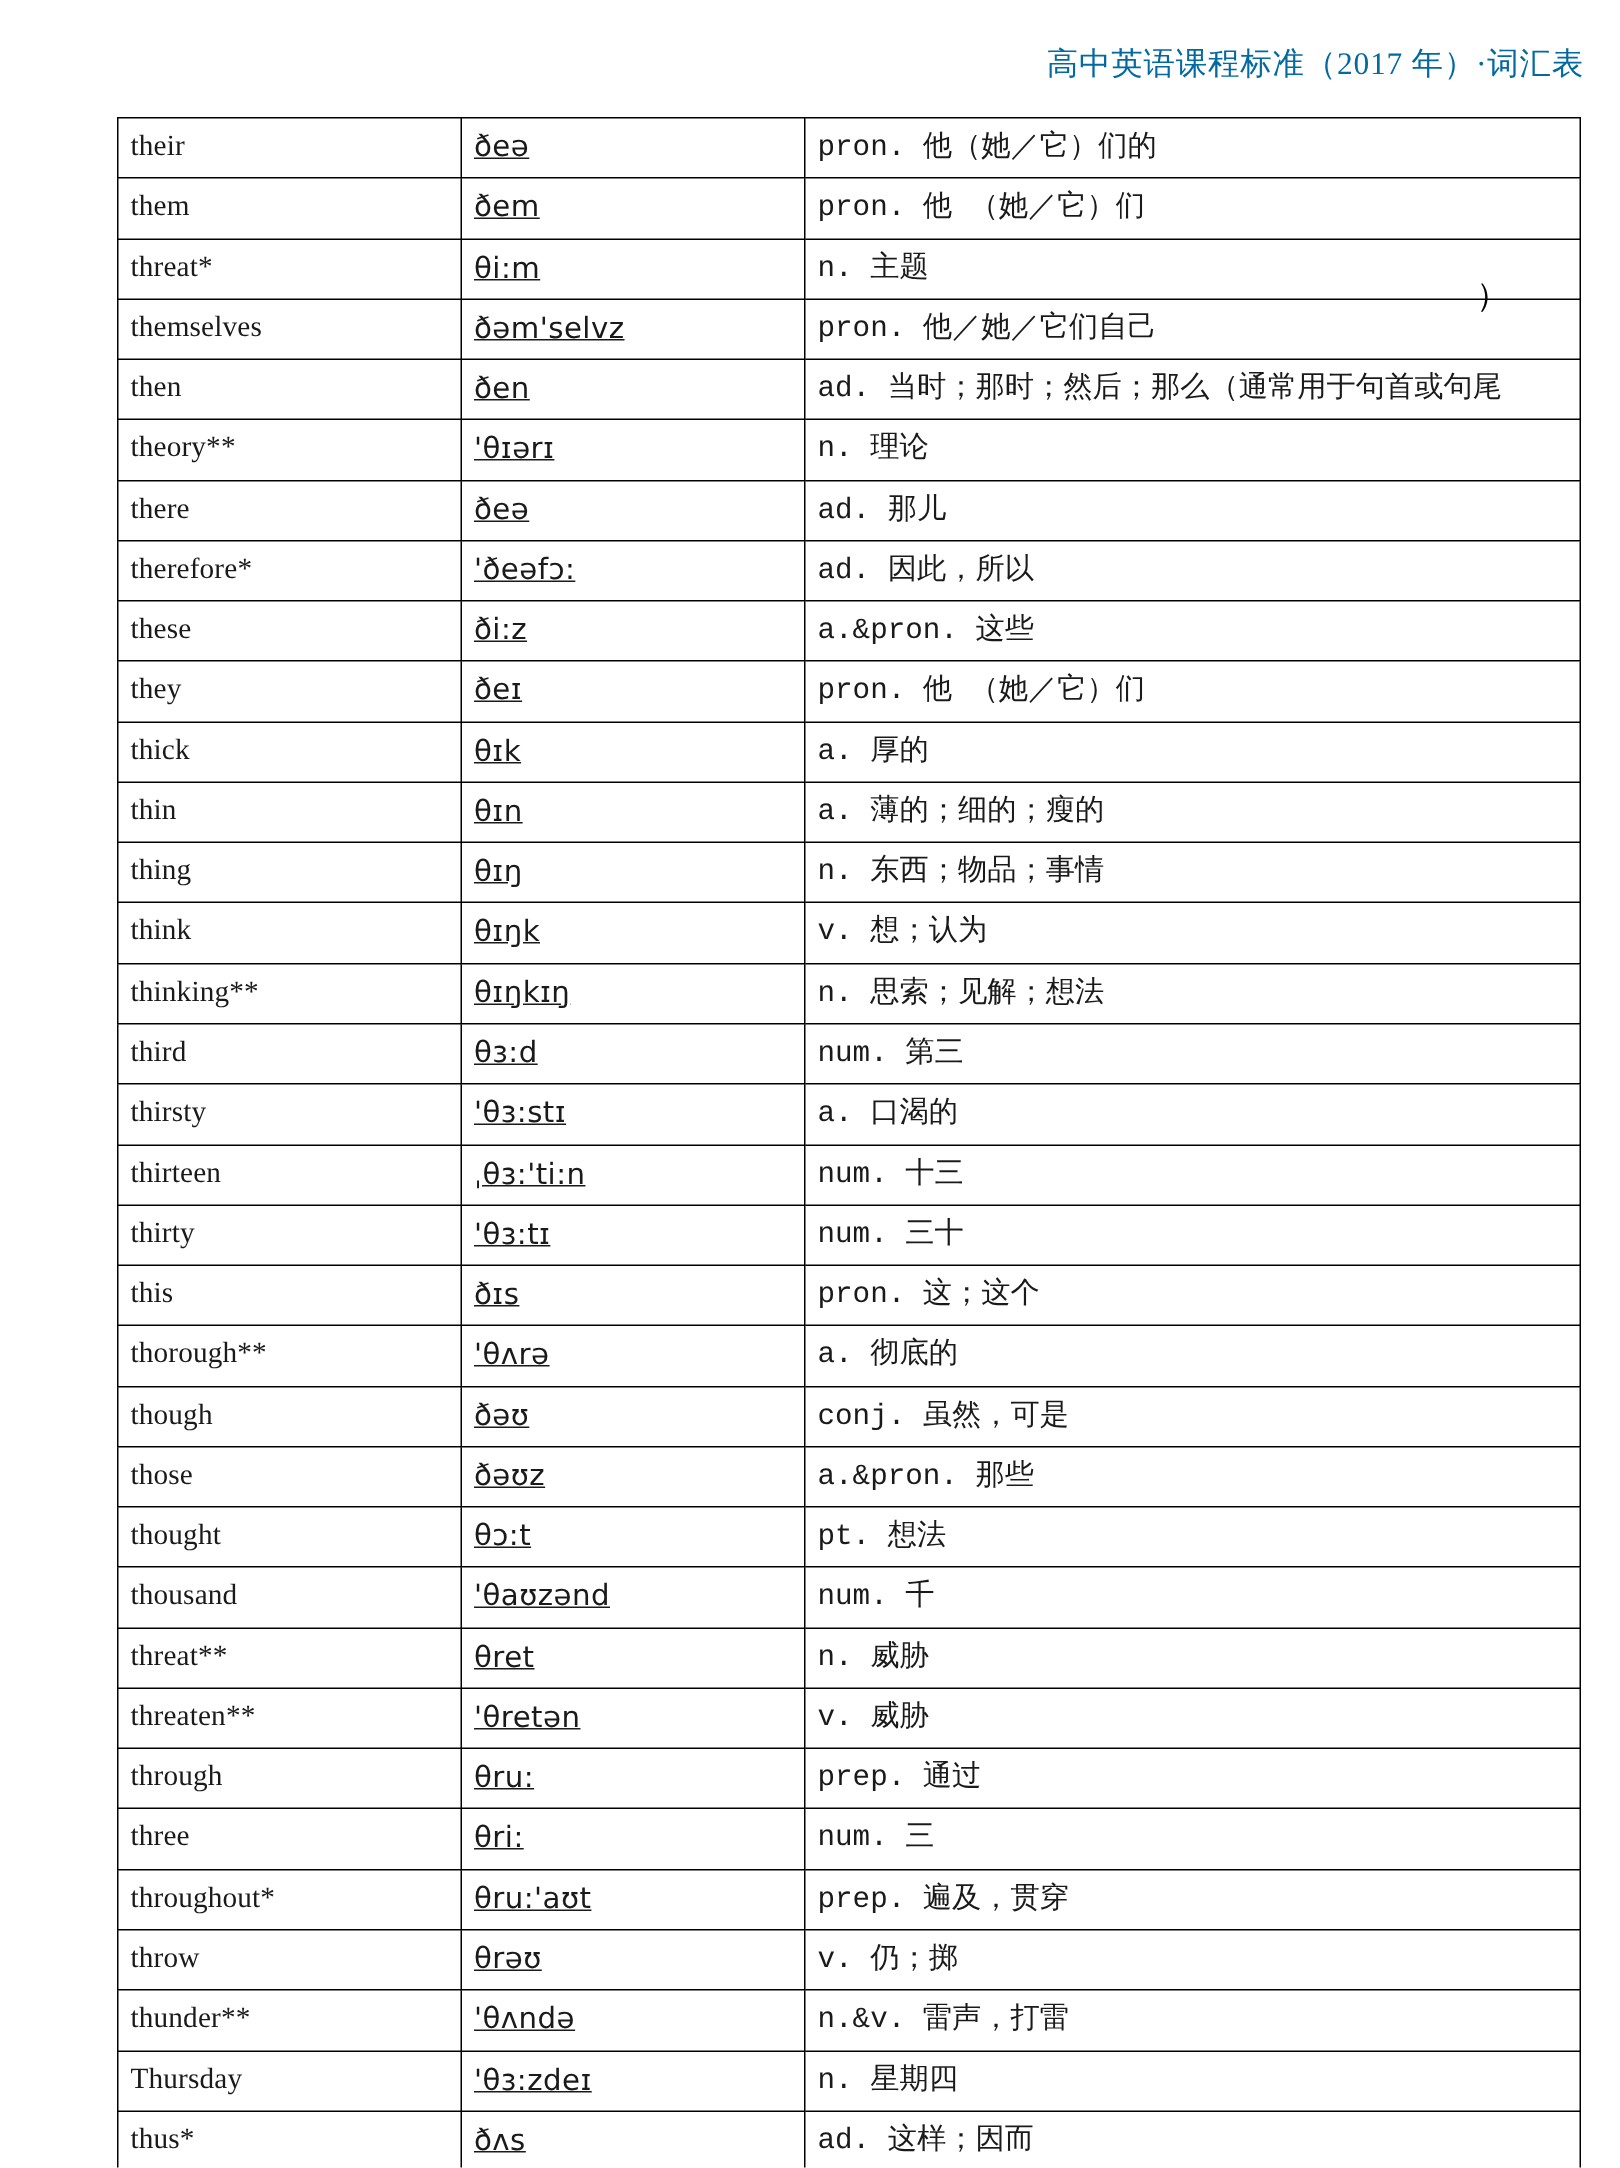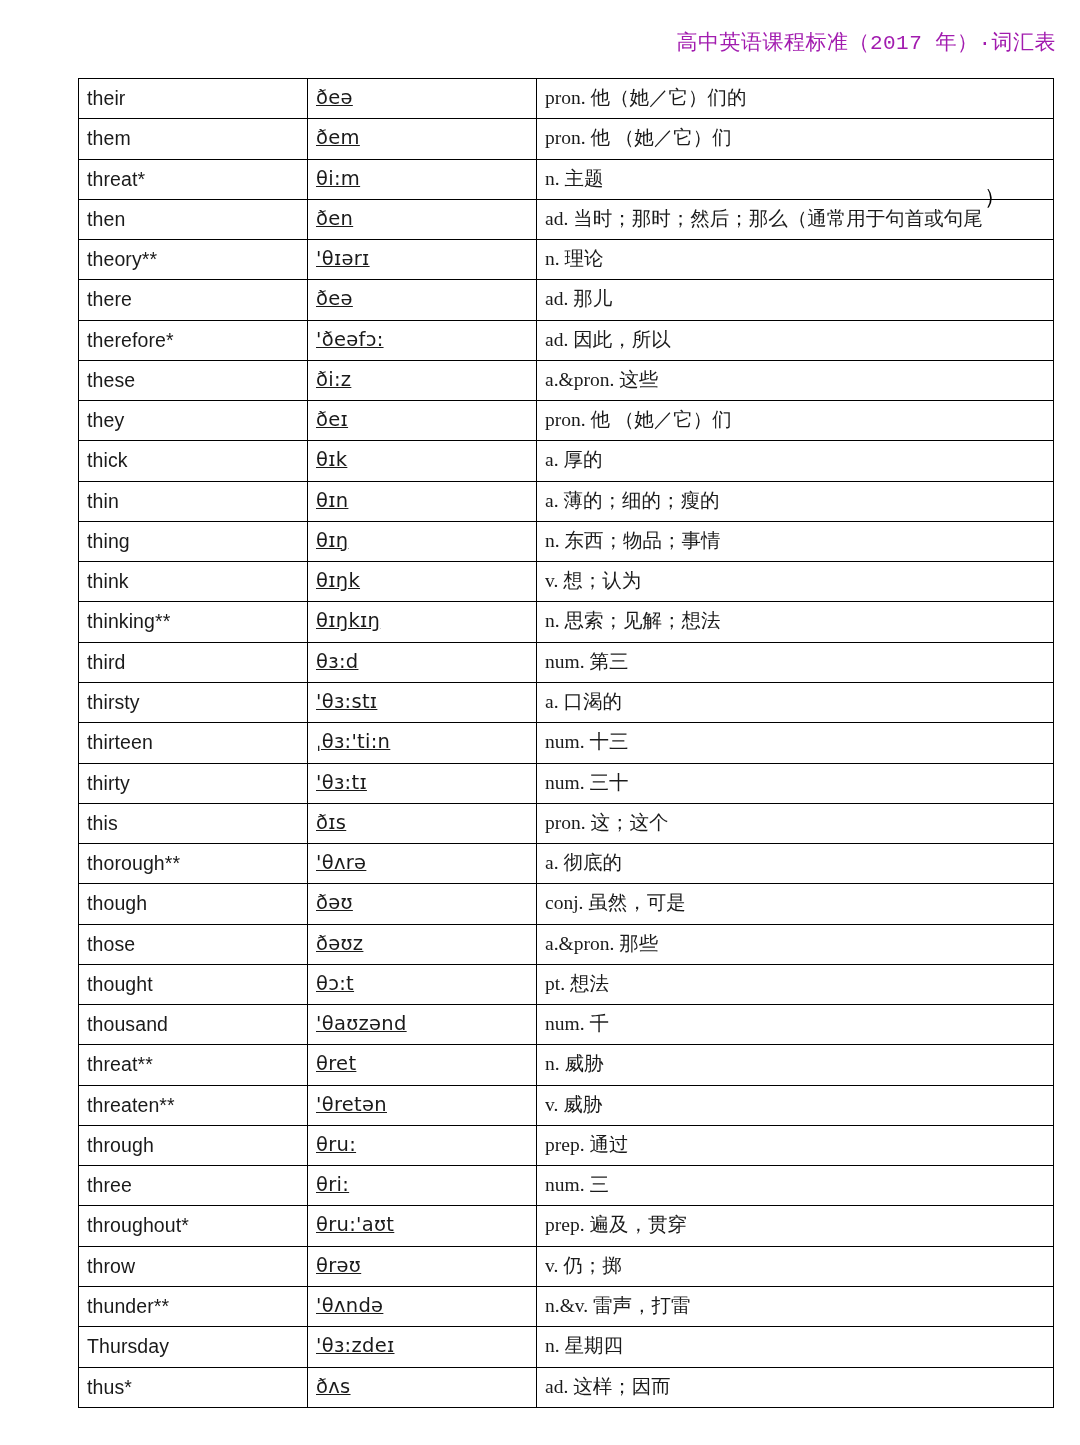--- a/index.html
+++ b/index.html
@@ -20,22 +20,22 @@
     height: 1445px;
     position: relative;
     box-sizing: border-box;
   }
   .doc-header {
     position: absolute;
     top: 28px;
     right: 24px;
     font-size: 21px;
     letter-spacing: 0.5px;
-    font-family: Liberation Mono, monospace;
-    color: #a21caf;
+    font-family: Liberation Serif, serif;
+    color: #0369a1;
     white-space: nowrap;
   }
   .stray-mark {
     position: absolute;
     top: 182px;
     right: 74px;
     font-size: 22px;
     color: #000;
     font-family: "Liberation Serif", serif;
   }
@@ -50,34 +50,34 @@
   table.vocab td {
     border: 1px solid #000000;
     padding: 5px 8px 6px 8px;
     vertical-align: top;
     font-size: 19.5px;
     line-height: 1.45;
     height: 25px;
   }
   td.c-word {
     width: 212px;
-    font-family: Liberation Sans, sans-serif;
+    font-family: Liberation Serif, serif;
     font-size: 19px;
     letter-spacing: 0.1px;
   }
   td.c-phon {
     width: 212px;
     font-family: "DejaVu Sans", sans-serif;
     font-size: 18px;
     letter-spacing: 0.3px;
     text-decoration: underline;
   }
   td.c-def {
     width: 500px;
-    font-family: Liberation Serif, serif;
+    font-family: Liberation Mono, monospace;
     font-size: 19.5px;
   }
 </style>
 </head>
 <body>
 
 <div class="page">
 
   <div class="doc-header">高中英语课程标准（2017 年）·词汇表</div>
 
@@ -94,20 +94,25 @@
           <td class="c-word">them</td>
           <td class="c-phon">ðem</td>
           <td class="c-def">pron. 他 （她／它）们</td>
         </tr>
         <tr>
           <td class="c-word">threat*</td>
           <td class="c-phon">θi:m</td>
           <td class="c-def">n. 主题</td>
         </tr>
         <tr>
+          <td class="c-word">themselves</td>
+          <td class="c-phon">ðəm'selvz</td>
+          <td class="c-def">pron. 他／她／它们自己</td>
+        </tr>
+        <tr>
           <td class="c-word">then</td>
           <td class="c-phon">ðen</td>
           <td class="c-def">ad. 当时；那时；然后；那么（通常用于句首或句尾</td>
         </tr>
         <tr>
           <td class="c-word">theory**</td>
           <td class="c-phon">'θɪərɪ</td>
           <td class="c-def">n. 理论</td>
         </tr>
         <tr>

